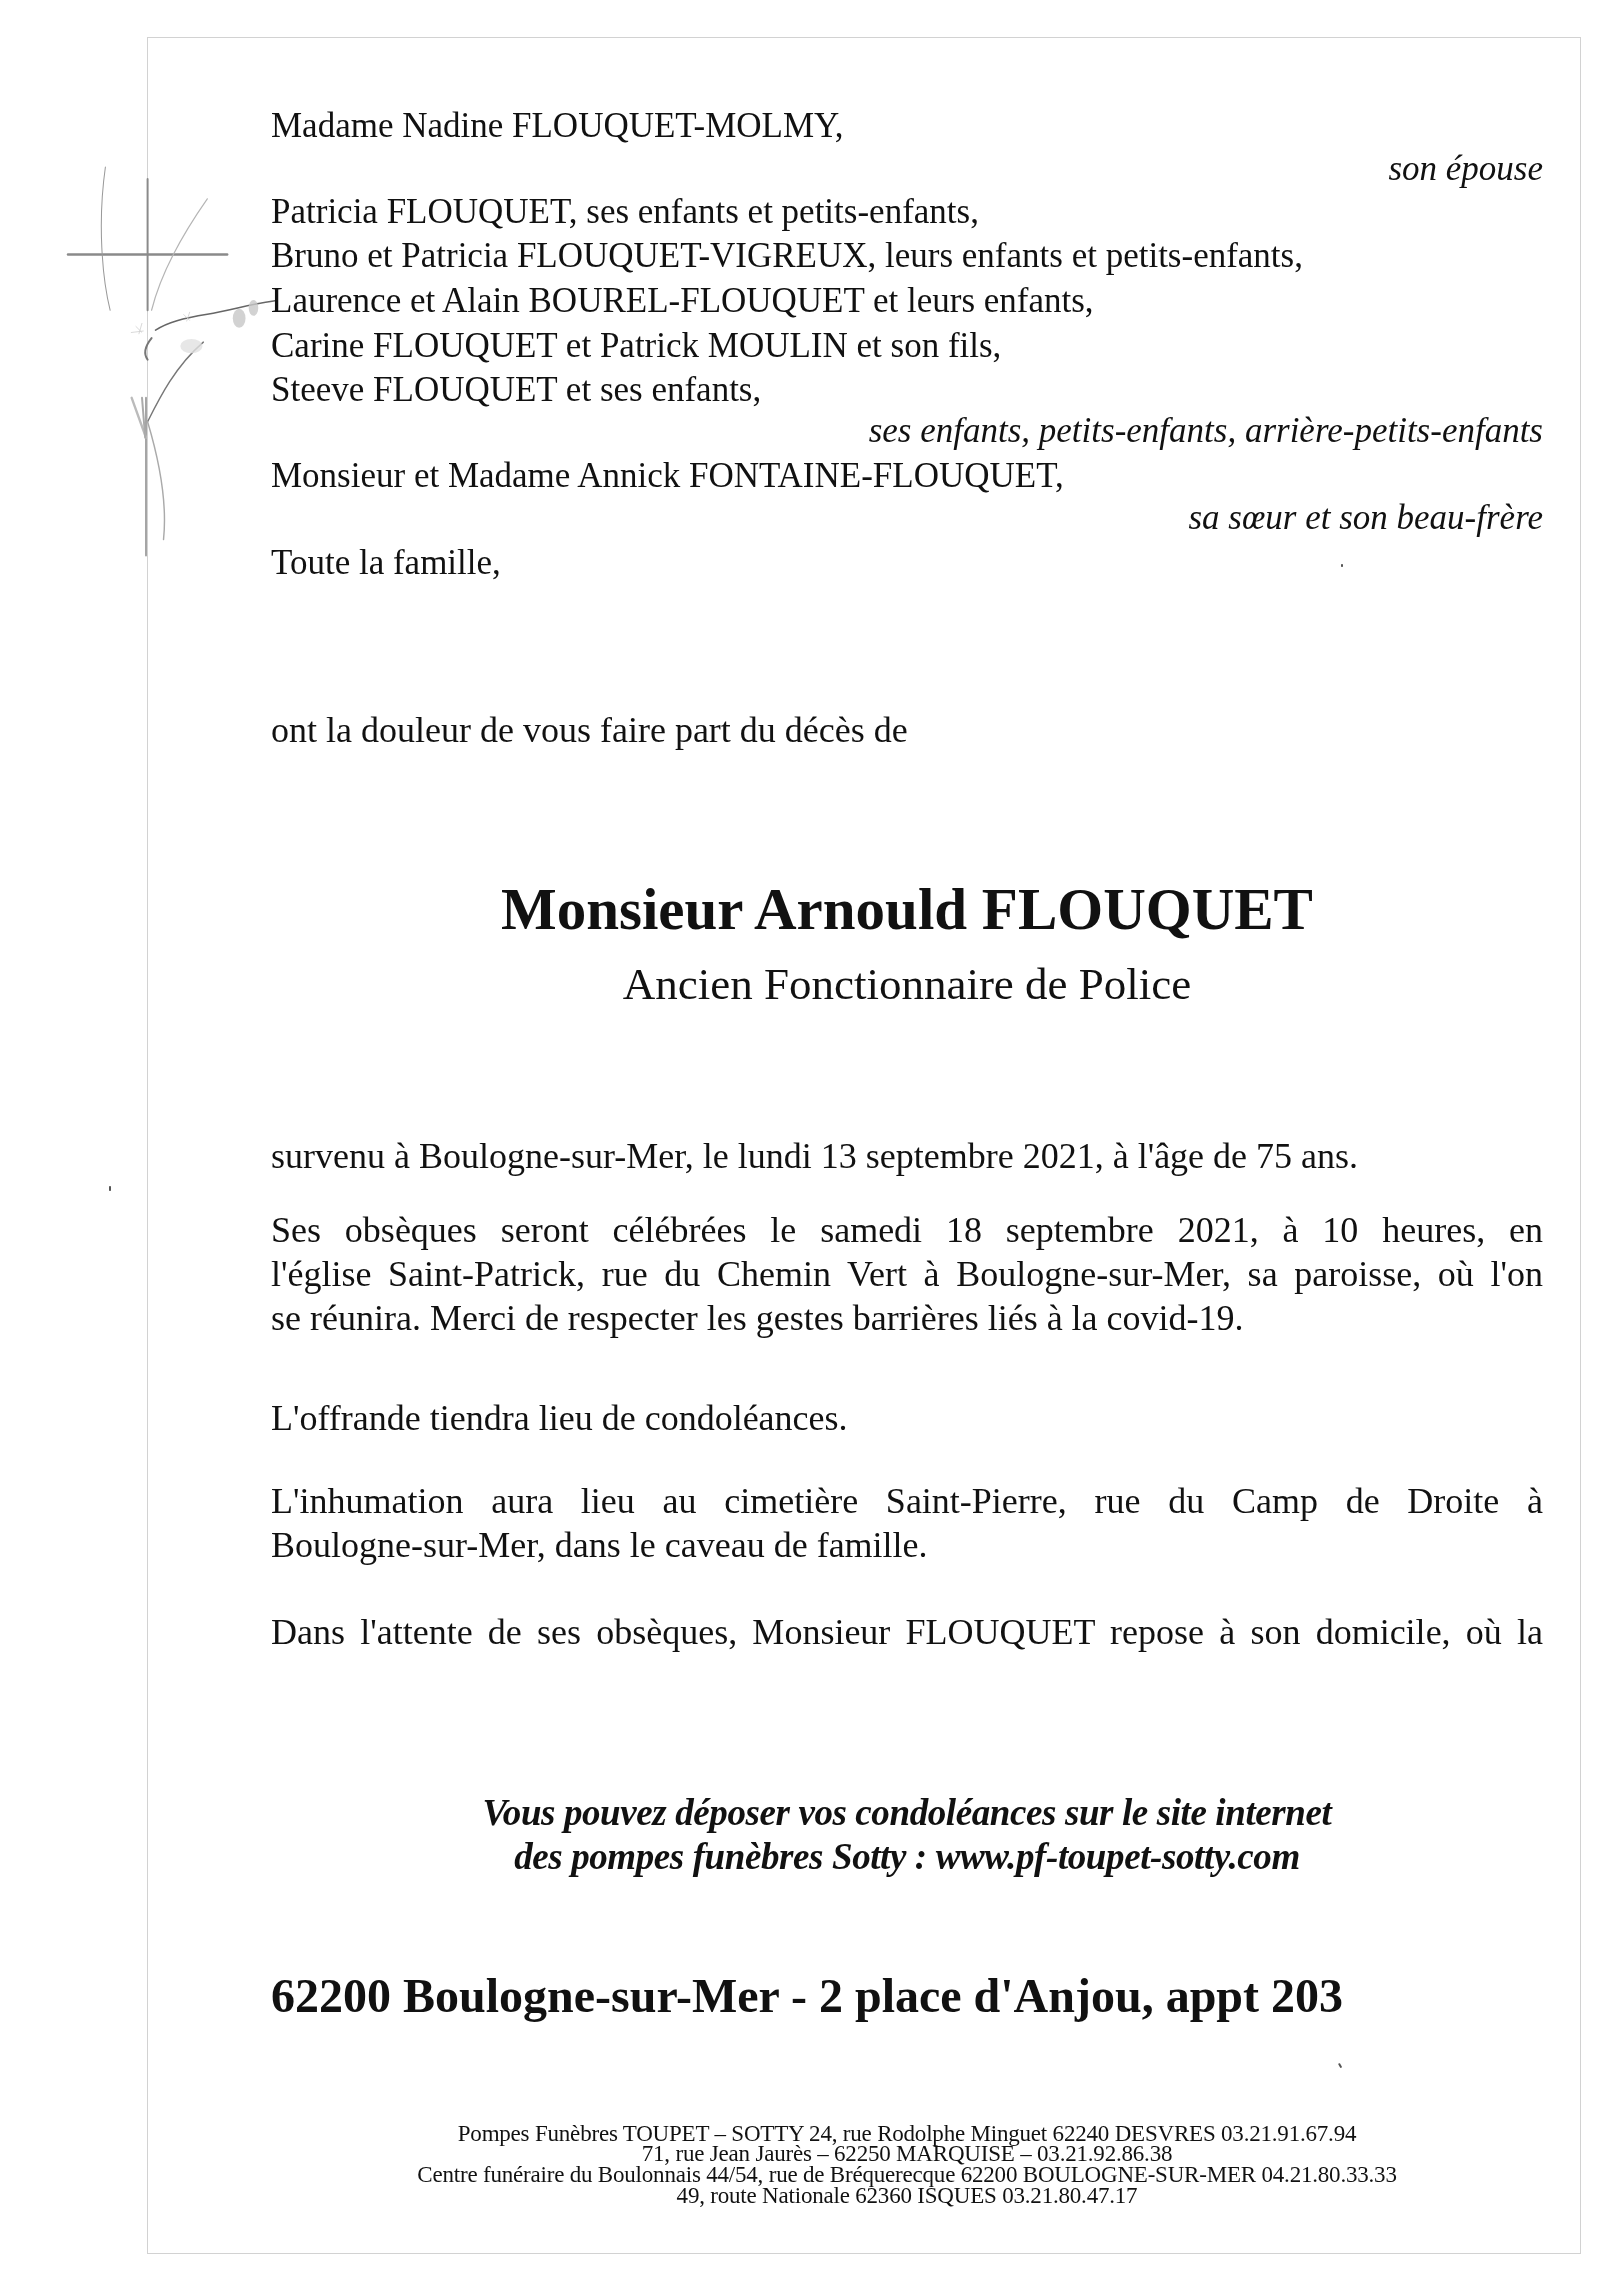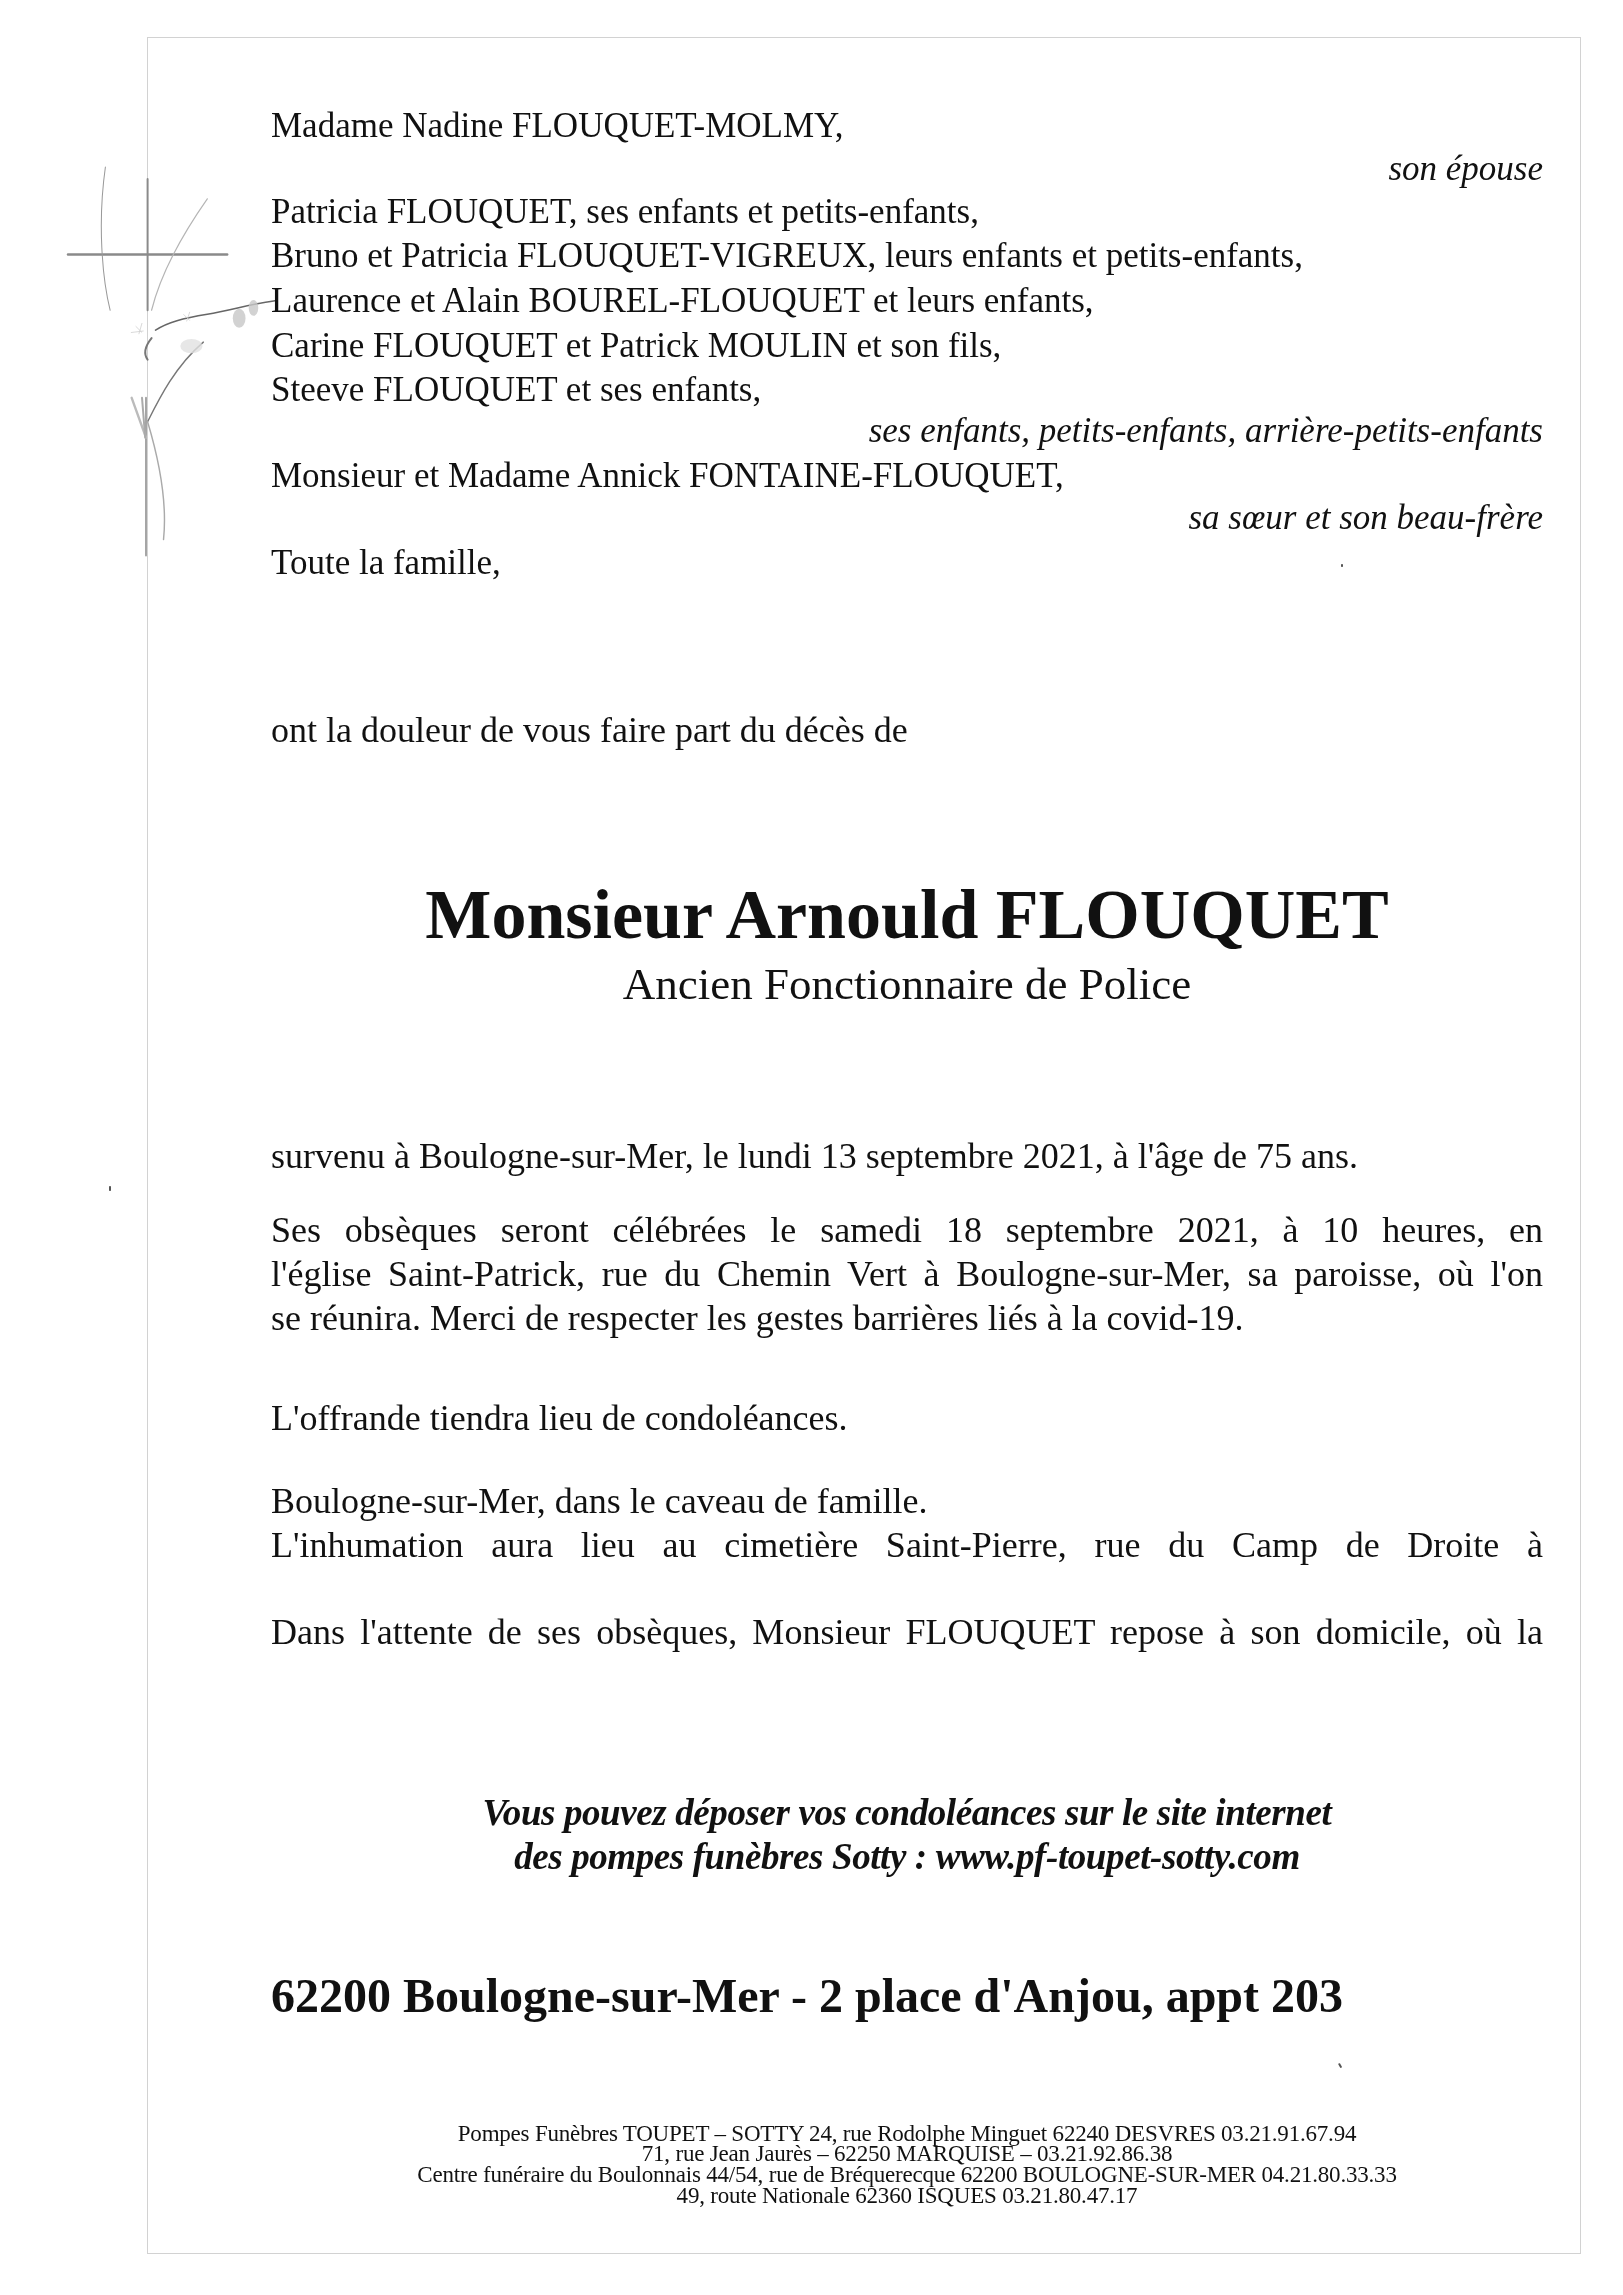--- a/index.html
+++ b/index.html
@@ -8,21 +8,21 @@
   .frame { position: absolute; left: 147px; top: 37px; width: 1434px; height: 2217px;
            border: 1.6px solid #d2d2d2; box-sizing: border-box; }
   .line { position: absolute; white-space: nowrap; line-height: 1; }
   .fam { left: 271px; font-size: 35px; }
   .rel { right: 81px; font-size: 35px; font-style: italic; text-align: center; }
   .body-p { position: absolute; left: 271px; width: 1272px; font-size: 36px; line-height: 44px;
             text-align: justify; text-align-last: left; margin: 0; }
   .body-p .ln { display: block; text-align: justify; text-align-last: justify; }
   .body-p .ln.last { text-align-last: left; }
   .center { left: 271px; width: 1272px; text-align: center; }
-  .heading { font-size: 70px; font-weight: bold; }
+  .heading { font-size: 59px; font-weight: bold; }
   .subtitle { font-size: 45px; }
   .cond { font-size: 37px; font-weight: bold; font-style: italic; letter-spacing: -0.4px; }
   .addr { left: 271px; font-size: 48px; font-weight: bold; }
   .footer { font-size: 23px; letter-spacing: -0.2px; }
   .deco { position: absolute; left: 48px; top: 159px; width: 239px; height: 414px; }
   .speck { position: absolute; width: 2.4px; height: 4.8px; background: #555; border-radius: 0.8px; }
 </style>
 </head>
 <body>
 
@@ -74,22 +74,22 @@
 
 <div class="body-p" style="top:1208px">
   <span class="ln">Ses obsèques seront célébrées le samedi 18 septembre 2021, à 10 heures, en</span>
   <span class="ln">l'église Saint-Patrick, rue du Chemin Vert à Boulogne-sur-Mer, sa paroisse, où l'on</span>
   <span class="ln last">se réunira. Merci de respecter les gestes barrières liés à la covid-19.</span>
 </div>
 
 <div class="line fam" style="top:1400px; font-size:36px">L'offrande tiendra lieu de condoléances.</div>
 
 <div class="body-p" style="top:1479px">
+  <span class="ln">L'inhumation aura lieu au cimetière Saint-Pierre, rue du Camp de Droite à</span>
   <span class="ln last">Boulogne-sur-Mer, dans le caveau de famille.</span>
-  <span class="ln">L'inhumation aura lieu au cimetière Saint-Pierre, rue du Camp de Droite à</span>
 </div>
 
 <div class="body-p" style="top:1610px">
   <span class="ln">Dans l'attente de ses obsèques, Monsieur FLOUQUET repose à son domicile, où la</span>
 </div>
 
 <div class="line center cond" style="top:1794px">Vous pouvez déposer vos condoléances sur le site internet</div>
 <div class="line center cond" style="top:1838px">des pompes funèbres Sotty : www.pf-toupet-sotty.com</div>
 
 <div class="line addr" style="top:1972px">62200 Boulogne-sur-Mer - 2 place d'Anjou, appt 203</div>

